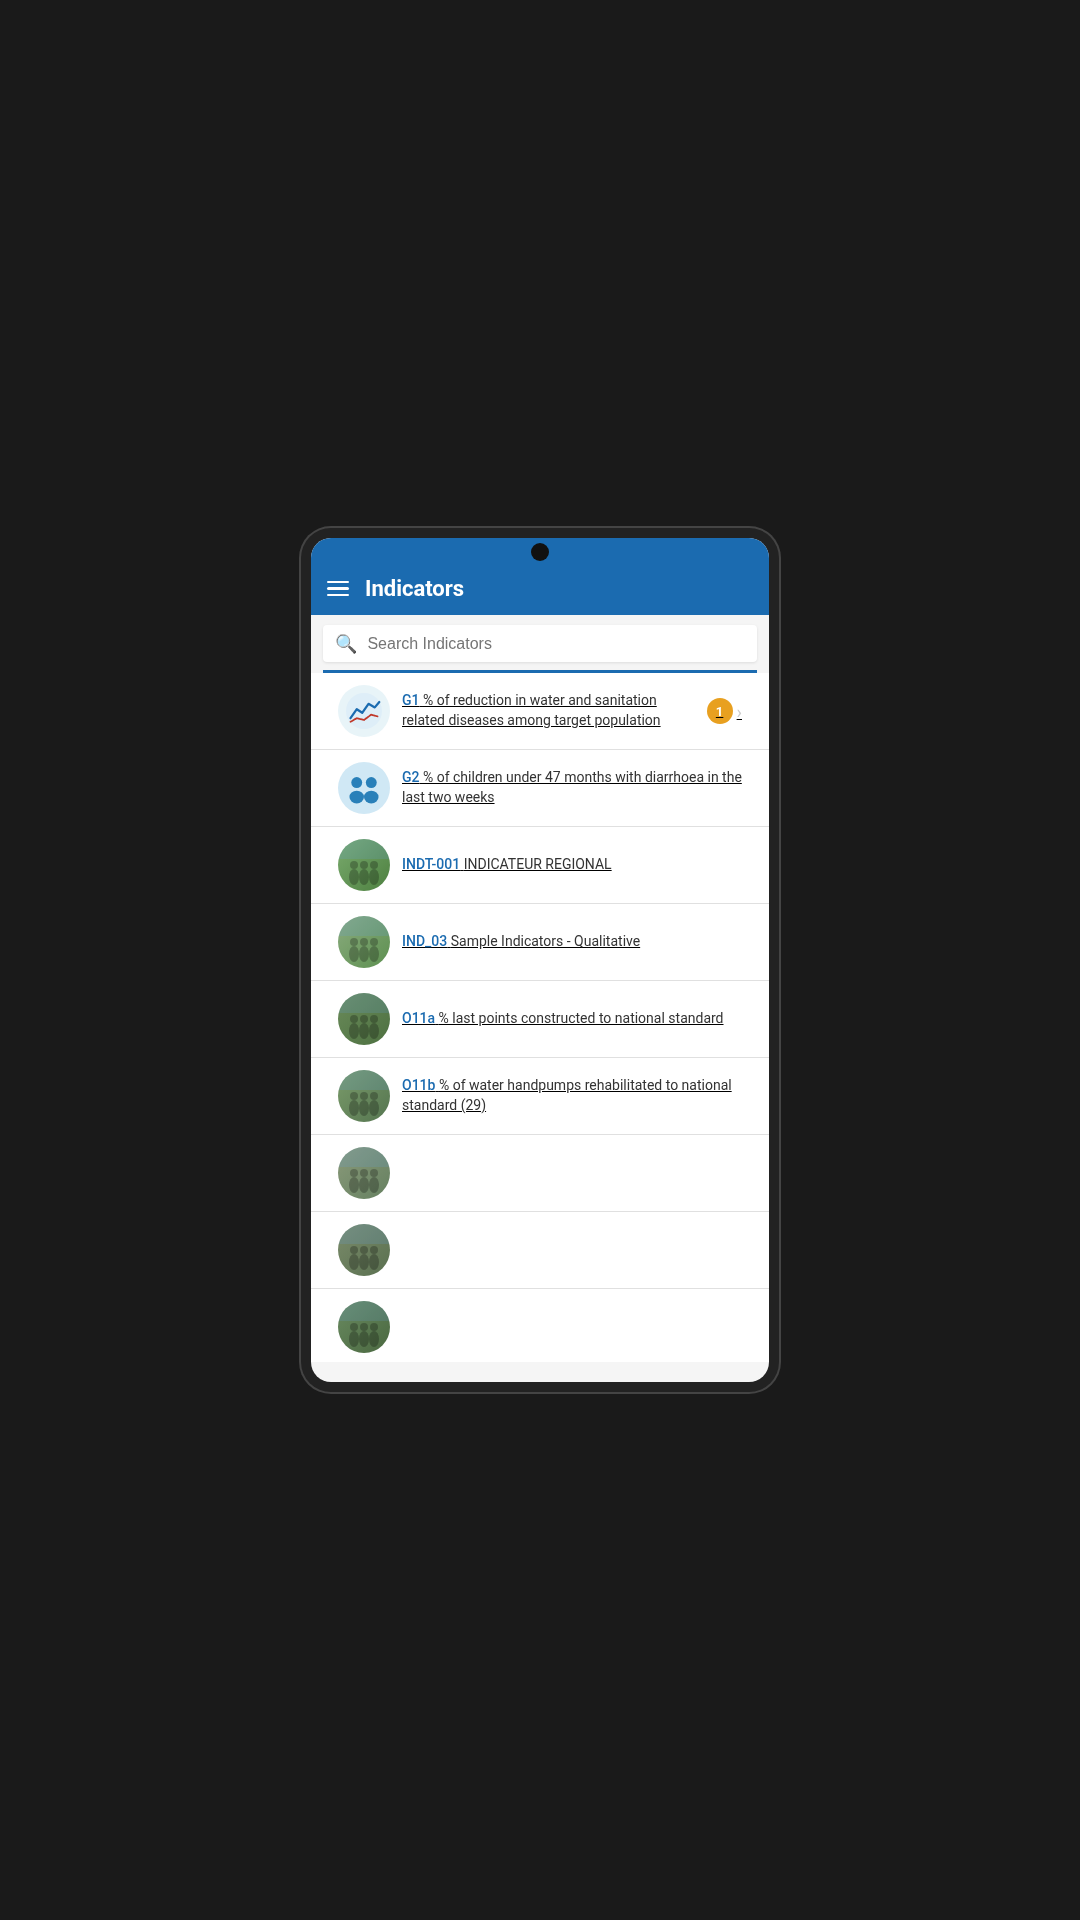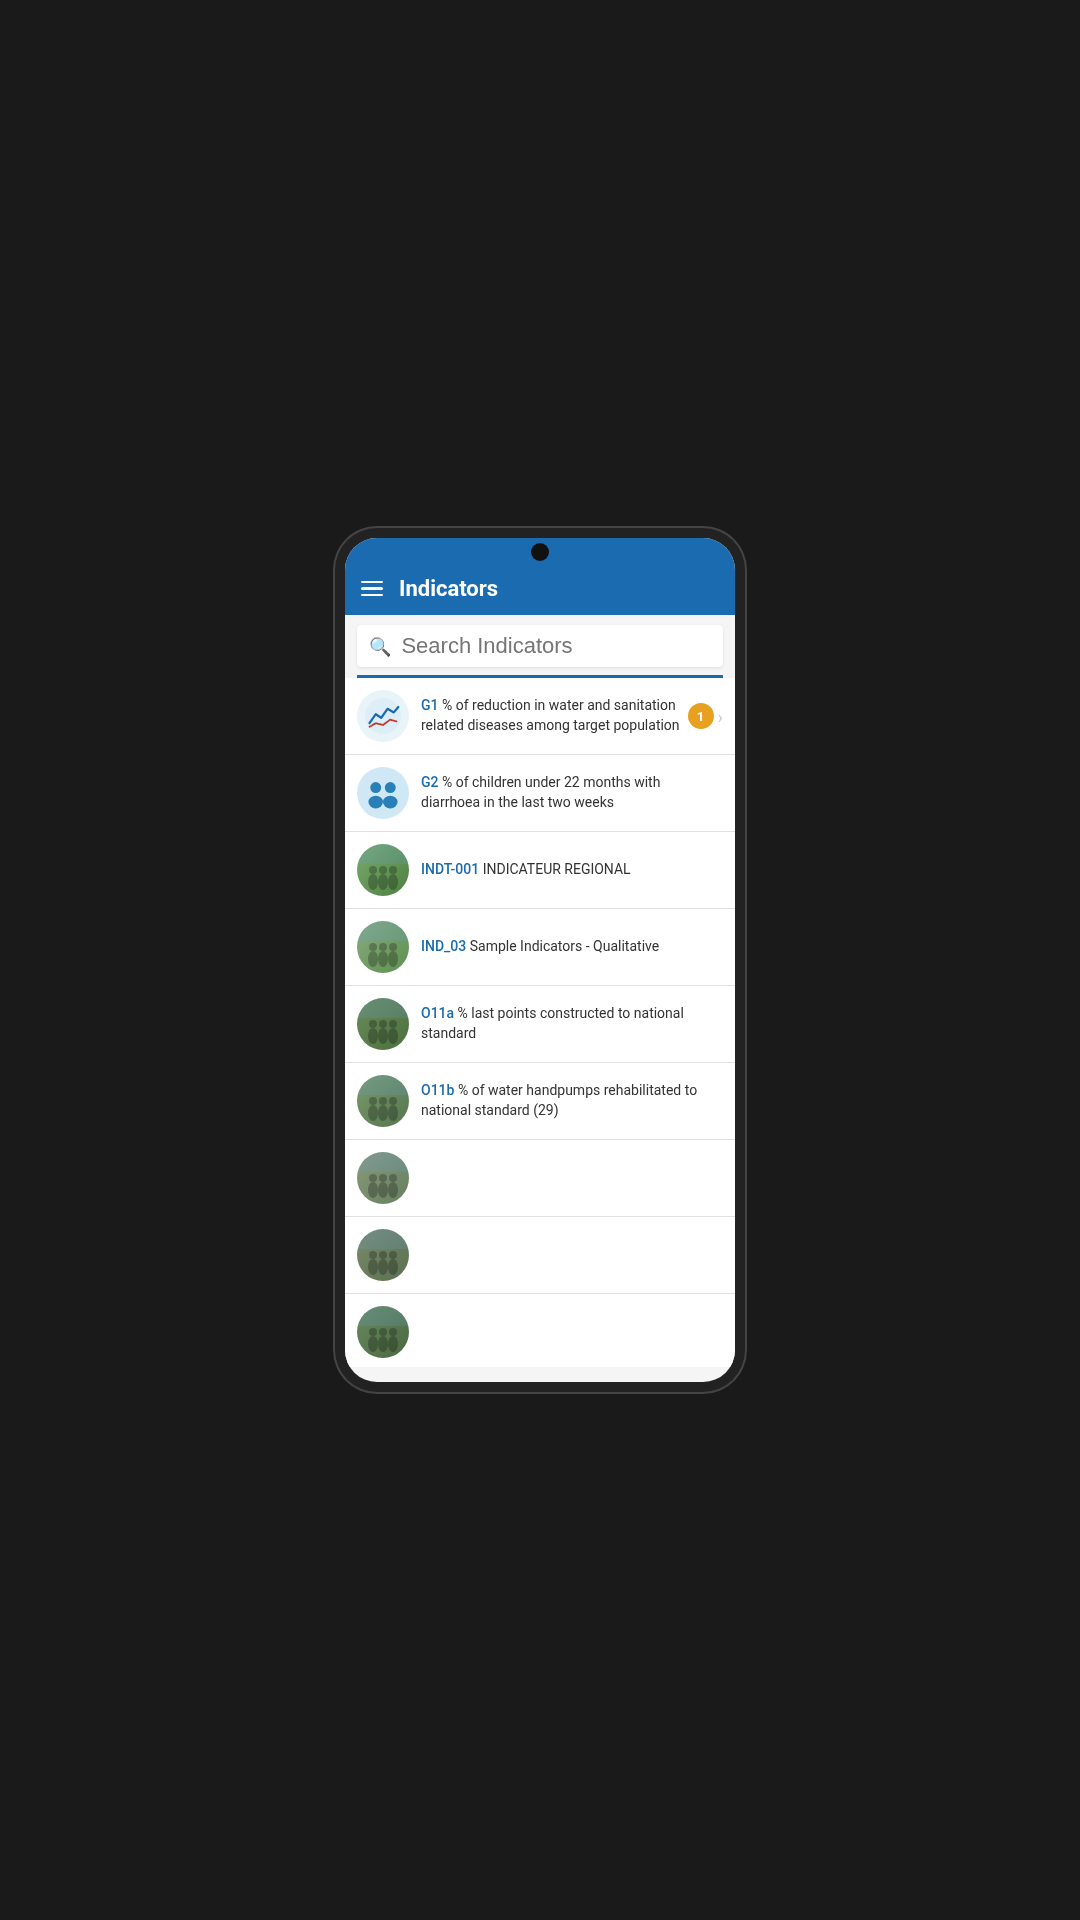--- a/index.html
+++ b/index.html
@@ -12,24 +12,24 @@
     body {
       background: #1a1a1a;
       display: flex;
       justify-content: center;
       align-items: center;
       min-height: 100vh;
       font-family: 'Roboto', Arial, sans-serif;
     }
 
     .phone-frame {
-      width: 390px;
+      width: 458px;
       height: 844px;
       background: #f5f5f5;
-      border-radius: 32px;
+      border-radius: 20px;
       overflow: hidden;
       position: relative;
       box-shadow: 0 0 0 10px #222, 0 0 0 12px #444;
     }
 
     .status-bar {
       height: 28px;
       background: #1b6bb0;
       display: flex;
       justify-content: center;
@@ -84,45 +84,46 @@
     }
 
     .search-icon {
       color: #999;
       font-size: 18px;
     }
 
     .search-input {
       border: none;
       outline: none;
-      font-size: 22px;
+      font-size: 16px;
       color: #aaa;
       background: transparent;
       width: 100%;
     }
 
     .blue-divider {
       height: 3px;
       background: #1b6bb0;
       margin: 8px 12px 0 12px;
     }
 
     .indicators-list {
       overflow-y: auto;
       height: calc(844px - 28px - 62px - 54px - 11px);
     }
 
     .indicator-item {
       display: flex;
       align-items: center;
-      padding: 12px 12px;
+      padding: 12px 27px;
       background: white;
       border-bottom: 1px solid #e0e0e0;
       position: relative;
       cursor: pointer;
+      text-decoration: underline;
     }
 
     .indicator-avatar {
       width: 52px;
       height: 52px;
       border-radius: 50%;
       margin-right: 12px;
       flex-shrink: 0;
       overflow: hidden;
       display: flex;
@@ -244,21 +245,21 @@
 
           <circle cx="14" cy="16" r="6" fill="#2980b9"></circle>
           <ellipse cx="14" cy="32" rx="8" ry="7" fill="#2980b9"></ellipse>
 
           <circle cx="30" cy="16" r="6" fill="#2980b9"></circle>
           <ellipse cx="30" cy="32" rx="8" ry="7" fill="#2980b9"></ellipse>
         </svg>
       </div>
       <div class="indicator-text">
         <span class="indicator-code">G2</span>
-        <span class="indicator-desc"> % of children under 22 months with diarrhoea in the last two weeks</span>
+        <span class="indicator-desc"> % of children under 47 months with diarrhoea in the last two weeks</span>
       </div>
 
     </div>
       <div class="indicator-item">
       <div class="indicator-avatar" style="background: linear-gradient(135deg, #7aab6e, #4d8040);">
         <svg viewBox="0 0 52 52" xmlns="http://www.w3.org/2000/svg" width="52" height="52">
           <circle cx="26" cy="26" r="26" fill="transparent"></circle>
 
           <ellipse cx="16" cy="38" rx="5" ry="8" fill="rgba(0,0,0,0.25)"></ellipse>
           <circle cx="16" cy="26" r="4" fill="rgba(0,0,0,0.25)"></circle>

